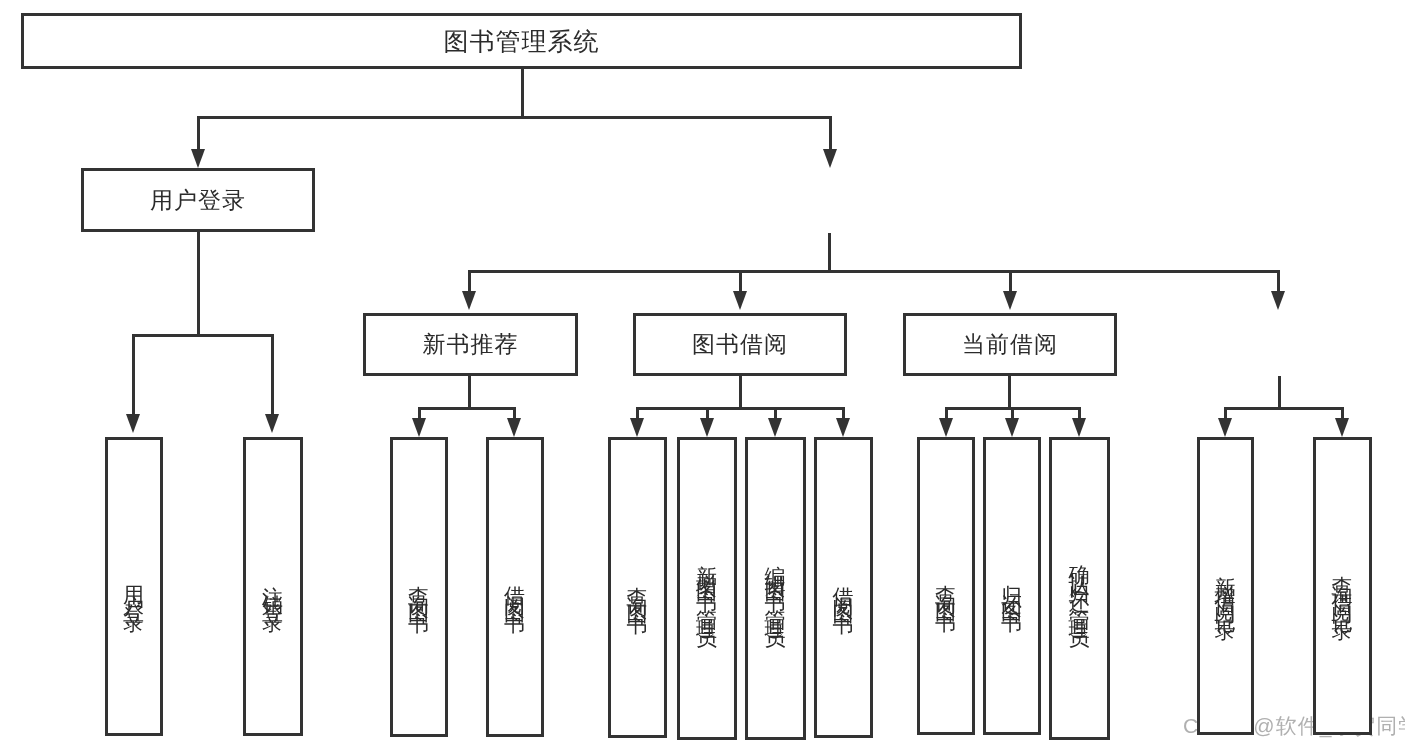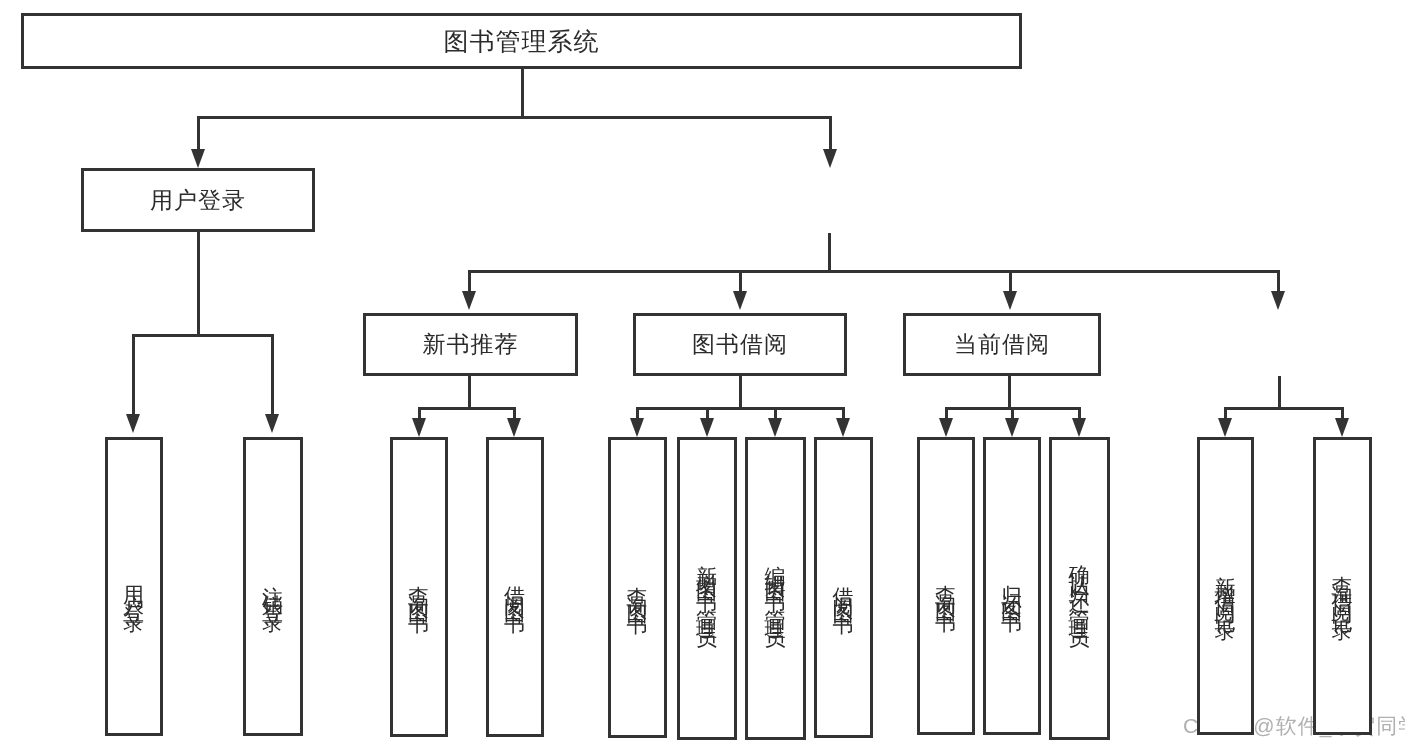--- a/index.html
+++ b/index.html
@@ -56,21 +56,21 @@
 </style>
 </head>
 <body>
 
 <div id="canvas">
   <div class="watermark">CSDN @软件_小贺同学</div>
 <div class="box hbox root" style="left: 21px; top: 13px; width: 1001px; height: 56px;">图书管理系统</div>
     <div class="box hbox" style="left: 81px; top: 168px; width: 234px; height: 64px;">用户登录</div>
     <div class="box hbox" style="left: 363px; top: 313px; width: 215px; height: 63px;">新书推荐</div>
     <div class="box hbox" style="left: 633px; top: 313px; width: 214px; height: 63px;">图书借阅</div>
-    <div class="box hbox" style="left: 903px; top: 313px; width: 198px; height: 63px;">当前借阅</div>
+    <div class="box hbox" style="left: 903px; top: 313px; width: 214px; height: 63px;">当前借阅</div>
     <div class="box " style="left: 105px; top: 437px; width: 58px; height: 299px;">
       <span class="vtext">用户登录</span>
     </div>
     <div class="box " style="left: 243px; top: 437px; width: 60px; height: 299px;">
       <span class="vtext">注销登录</span>
     </div>
     <div class="box " style="left: 390px; top: 437px; width: 58px; height: 300px;">
       <span class="vtext">查询图书</span>
     </div>
     <div class="box " style="left: 486px; top: 437px; width: 58px; height: 300px;">

